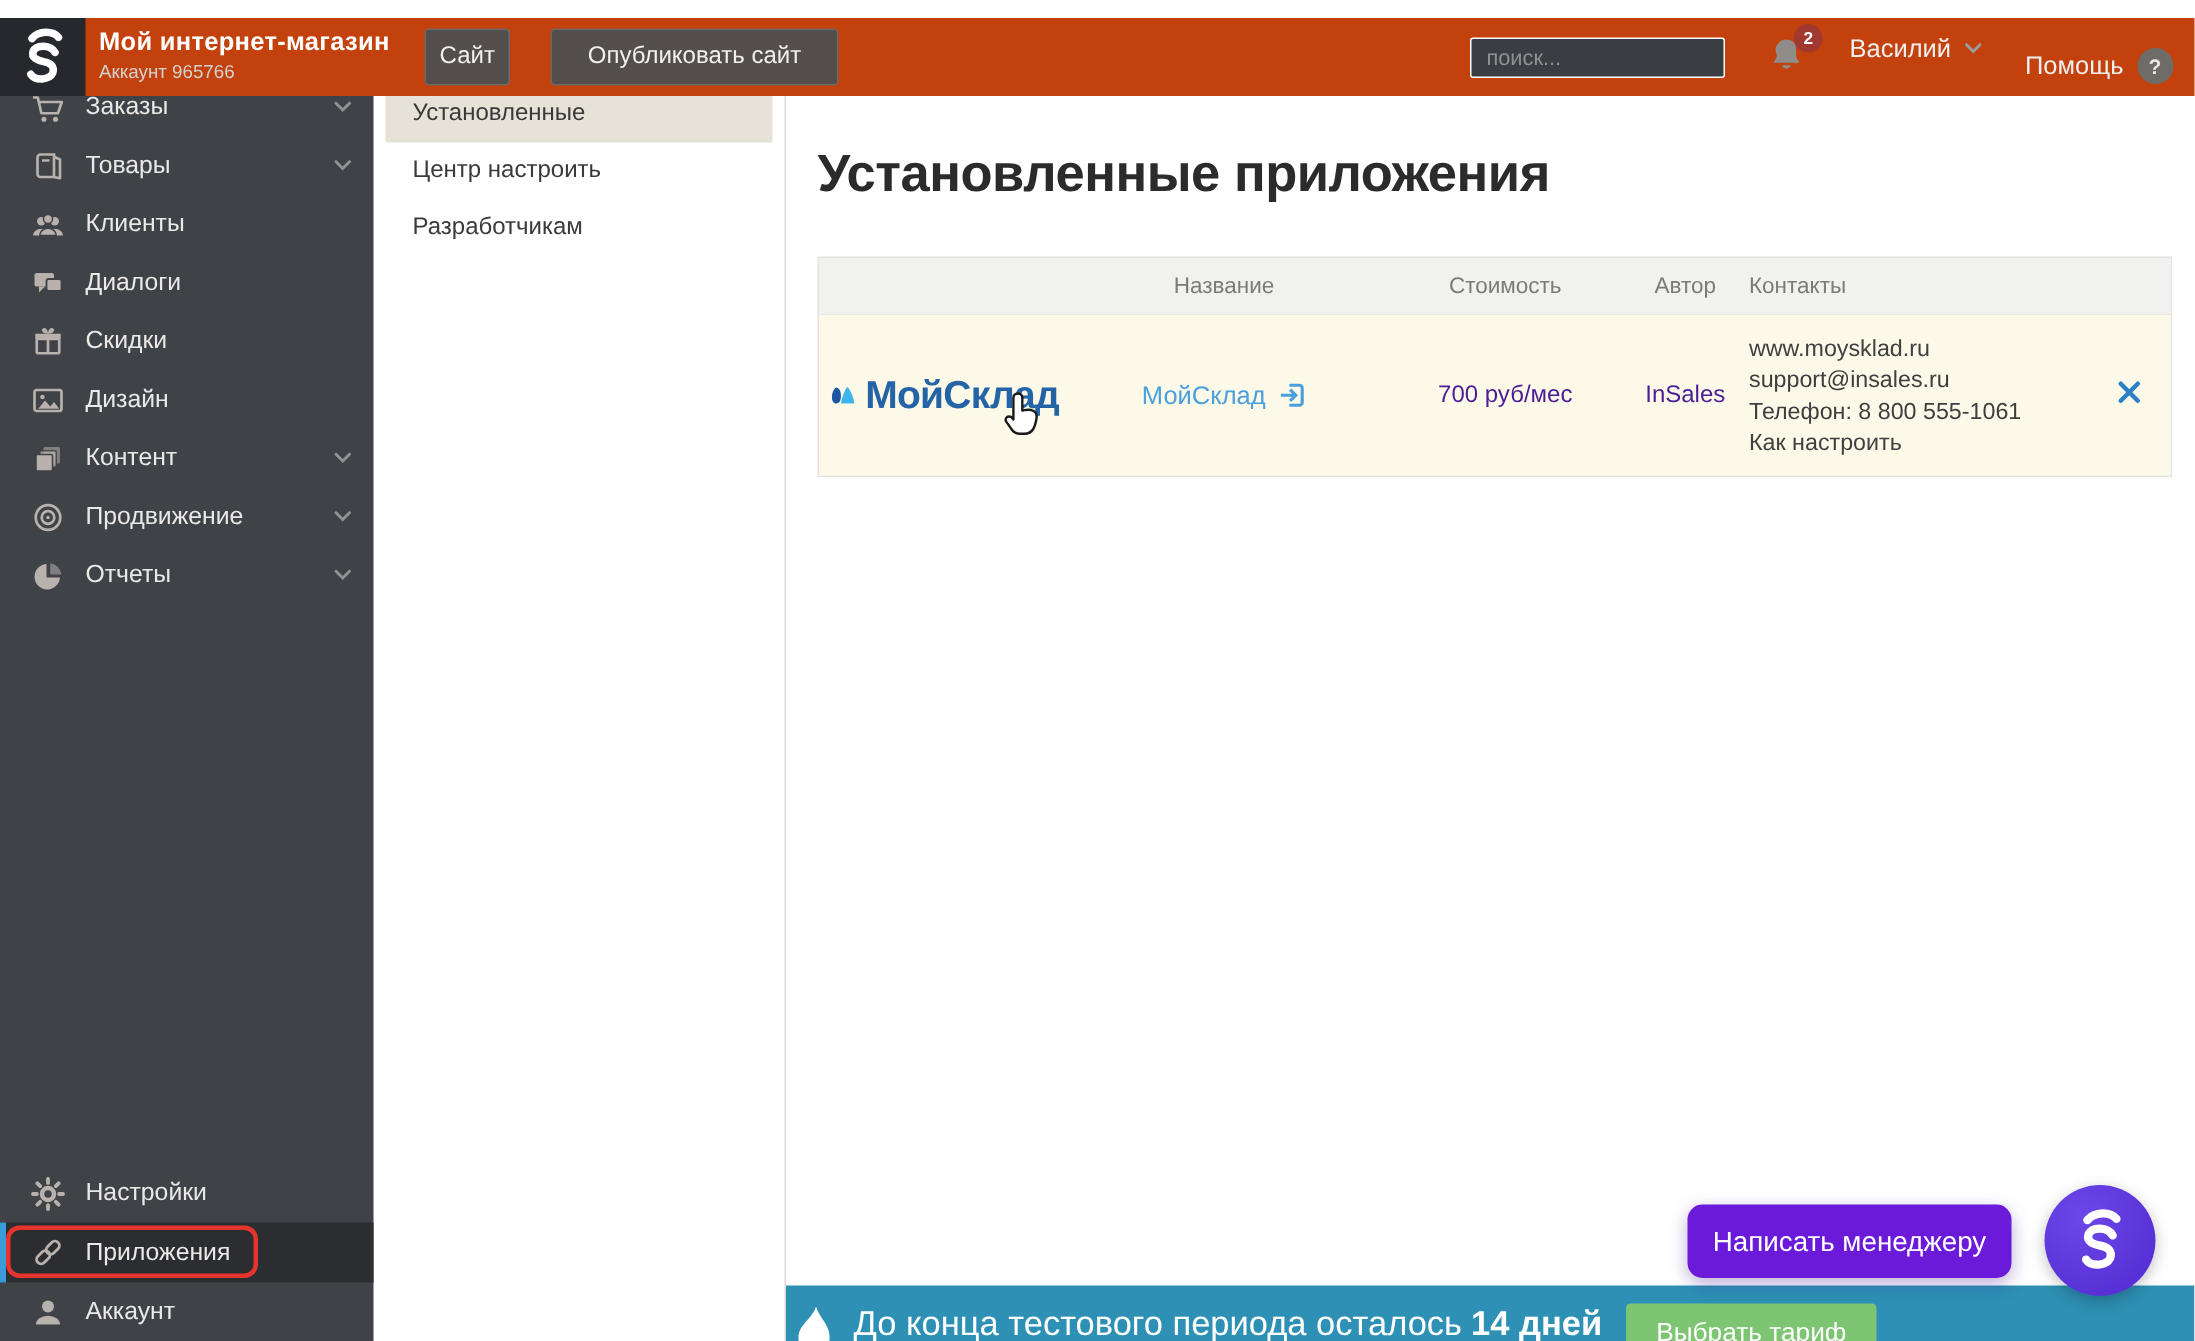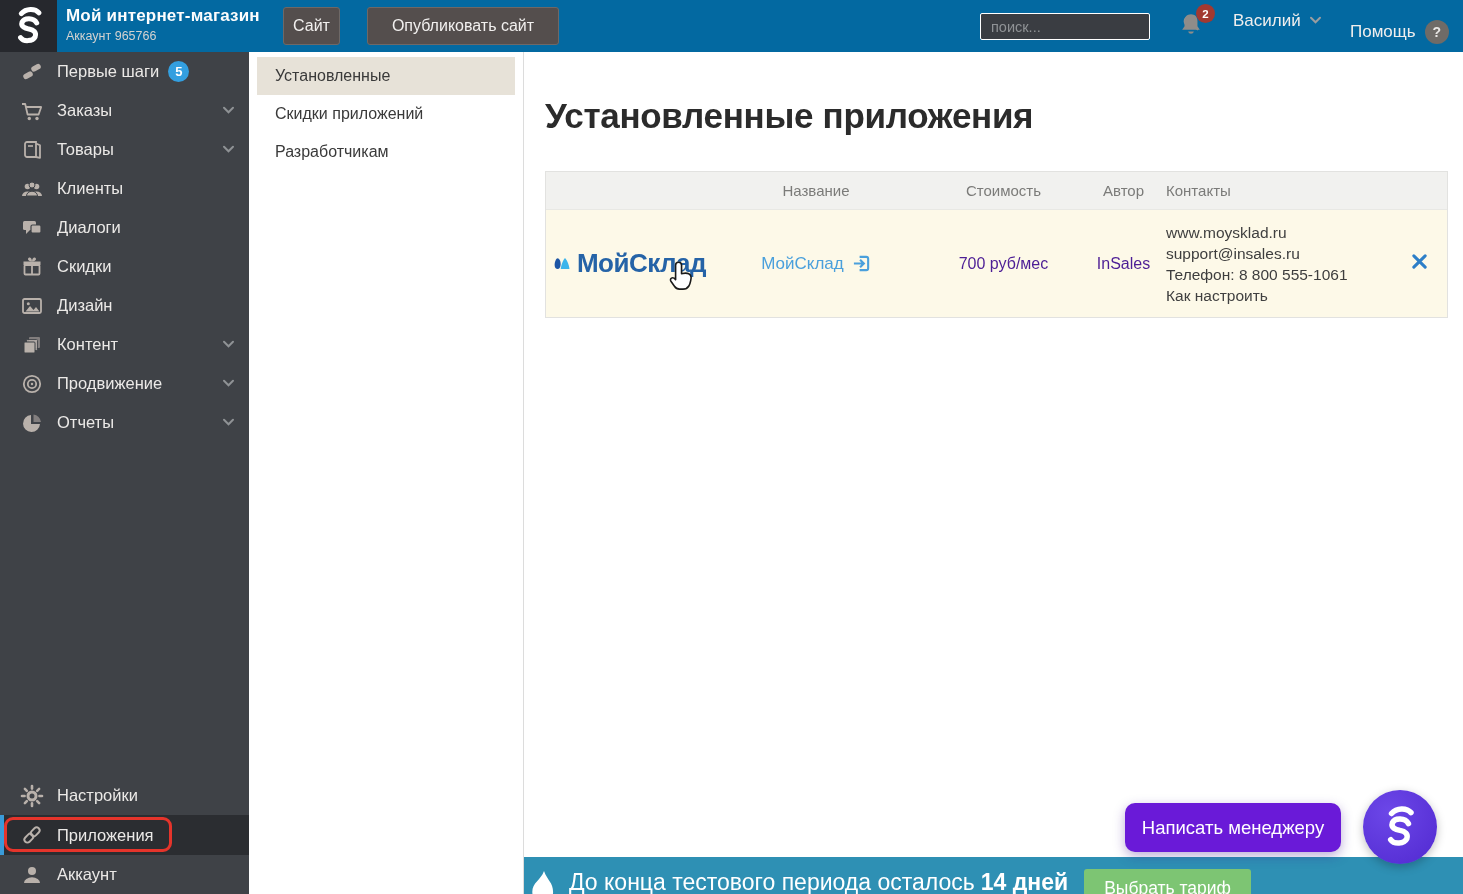--- a/index.html
+++ b/index.html
@@ -1,20 +1,20 @@
 <!DOCTYPE html>
 <html><head>
 <meta charset="utf-8">
 <style>
   * { margin:0; padding:0; box-sizing:border-box; }
   html,body { width:1463px; height:894px; overflow:hidden; background:#fff;
     font-family:"Liberation Sans", sans-serif; }
 
   
-  #topbar { position:absolute; left:0; top:0; width:1463px; height:52px; background:#0369a1; z-index:30; }
+  #topbar { position:absolute; left:0; top:12px; width:1463px; height:52px; background:#c2410c; z-index:30; }
   #logo-square { position:absolute; left:0; top:0; width:57px; height:52px; background:#26282d;
     display:flex; align-items:center; justify-content:center; }
   #store-block { position:absolute; left:66px; top:6px; color:#fff; }
   #store-title { font-size:17px; font-weight:700; color:#fdfdfd; letter-spacing:.2px; }
   #store-account { font-size:12.5px; color:#d3d2d0; margin-top:3px; }
   .topbtn { position:absolute; top:7px; height:38px; background:#544e4d; border:1px solid #6e6866;
     border-radius:3px; color:#f2f0ef; font-size:16px; display:flex; align-items:center; justify-content:center;
     cursor:pointer; font-family:inherit; }
   #btn-site { left:283px; width:57px; }
   #btn-publish { left:367px; width:192px; }
@@ -135,28 +135,20 @@
   </div>
 
   <div id="help-wrap">
     <span>Помощь</span>
     <span id="help-q">?</span>
   </div>
 </div>
 
 <div id="sidebar">
 
-  <div class="nav-item">
-    <svg class="ic" viewBox="0 0 24 24">
-      <rect x="3" y="12.5" width="10" height="5.5" rx="2.7" fill="currentColor" transform="rotate(-28 8 15.2)"></rect>
-      <rect x="11" y="5" width="10" height="5.5" rx="2.7" fill="currentColor" transform="rotate(-28 16 7.7)"></rect>
-    </svg>
-    <span class="lbl">Первые шаги</span>
-    <span class="nav-badge">5</span>
-  </div>
 
   <div class="nav-item">
     <svg class="ic" viewBox="0 0 24 24">
       <path d="M2 5 h3.2 l2.4 10.5 h11 l2.6-7.5 H6.2" stroke="currentColor" stroke-width="1.8" fill="none" stroke-linejoin="round"></path>
       <circle cx="9.3" cy="19.5" r="1.7" fill="currentColor"></circle>
       <circle cx="17" cy="19.5" r="1.7" fill="currentColor"></circle>
     </svg>
     <span class="lbl">Заказы</span>
     <svg class="chev" viewBox="0 0 14 10">
       <path d="M2 2 l5 5 5-5" stroke="currentColor" stroke-width="2.2" fill="none" stroke-linecap="round"></path>
@@ -285,21 +277,21 @@
         <circle cx="12" cy="8" r="4" fill="currentColor"></circle>
         <path d="M4 20 a8 5.8 0 0 1 16 0 Z" fill="currentColor"></path>
       </svg>
       <span class="lbl">Аккаунт</span>
     </div>
   </div>
 </div>
 
 <div id="subnav">
   <div class="sub-item selected">Установленные</div>
-  <div class="sub-item">Скидки приложений</div>
+  <div class="sub-item">Центр настроить</div>
   <div class="sub-item">Разработчикам</div>
 </div>
 
 <div id="main">
   <h1 id="page-title">Установленные приложения</h1>
 
   <div id="apps-table">
     <div class="trow" id="thead">
       <div class="th"></div>
       <div class="th">Название</div>

